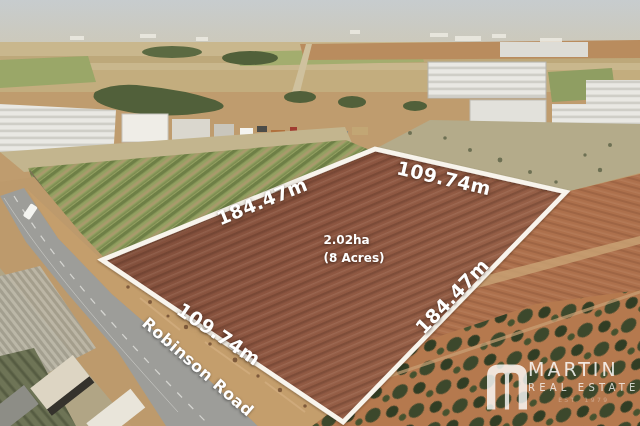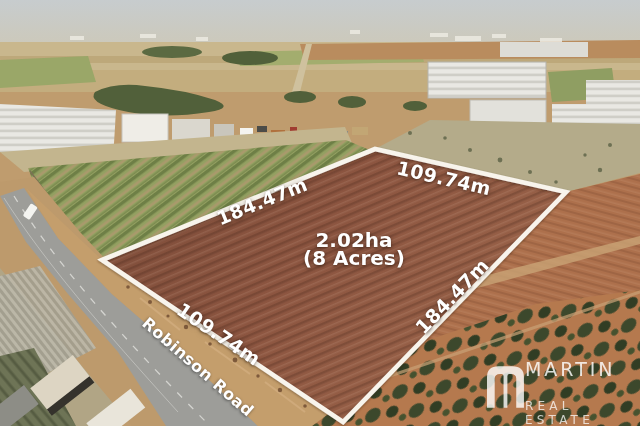--- a/index.html
+++ b/index.html
@@ -9,33 +9,33 @@
     background:#bf9c6e;
   }
   .stage svg.scene{position:absolute;left:0;top:0;width:640px;height:426px;display:block;}
   .ovl{position:absolute;left:0;top:0;width:640px;height:426px;pointer-events:none;}
   .meas{
     position:absolute;color:#fff;font-weight:bold;font-size:19px;letter-spacing:.4px;
     white-space:nowrap;transform:translate(-50%,-50%) rotate(var(--r,0deg));
     text-shadow:0 1px 3px rgba(35,18,8,.55),0 0 8px rgba(0,0,0,.18);
   }
   .area{
-    position:absolute;color:#fff;font-weight:bold;font-size:20px;line-height:18px;
-    text-align:center;transform:translate(-50%,-50%);white-space:nowrap;
+    position:absolute;color:#fff;font-weight:bold;font-size:12px;line-height:18px;
+    text-align:left;transform:translate(-50%,-50%);white-space:nowrap;
     text-shadow:0 1px 3px rgba(35,18,8,.55),0 0 8px rgba(0,0,0,.18);
   }
   .roadlab{
     position:absolute;color:#fff;font-weight:bold;font-size:16px;letter-spacing:.5px;
     white-space:nowrap;transform:translate(-50%,-50%) rotate(41deg);
     text-shadow:0 1px 3px rgba(20,20,20,.6);
   }
   .wm{position:absolute;left:487px;top:359px;display:flex;align-items:flex-start;gap:1px;color:rgba(255,255,255,.82);}
   .wm-m{width:40px;height:48px;margin-top:4px;opacity:.8;}
   .wm-name{font-size:19px;font-weight:500;letter-spacing:3px;line-height:20px;}
-  .wm-tag{font-size:12px;font-weight:400;letter-spacing:4.2px;margin-top:20px;opacity:.9;}
+  .wm-tag{font-size:10px;font-weight:400;letter-spacing:4.2px;margin-top:3px;opacity:.9;}
   .wm-est{font-size:6px;letter-spacing:2.4px;margin-top:3px;opacity:.4;text-align:center;}
 </style>
 </head>
 <body>
 
 <div class="stage">
 
   <svg class="scene" viewBox="0 0 640 426" aria-hidden="true">
     <defs>
       <linearGradient id="sky" x1="0" y1="0" x2="0" y2="1">

